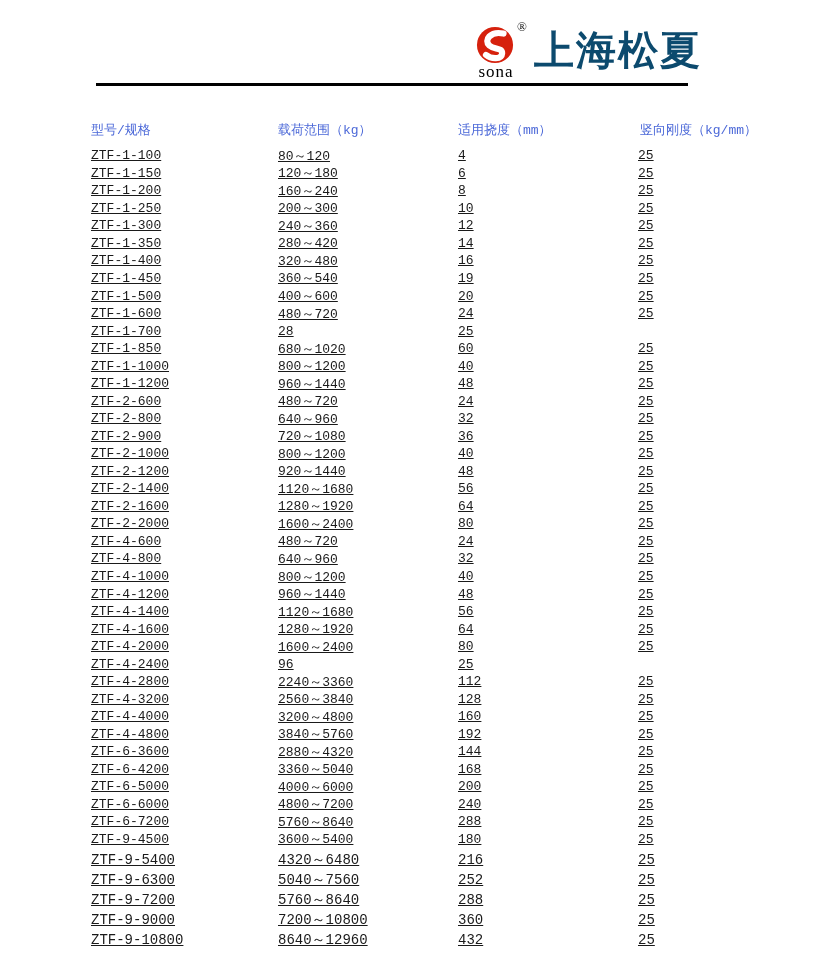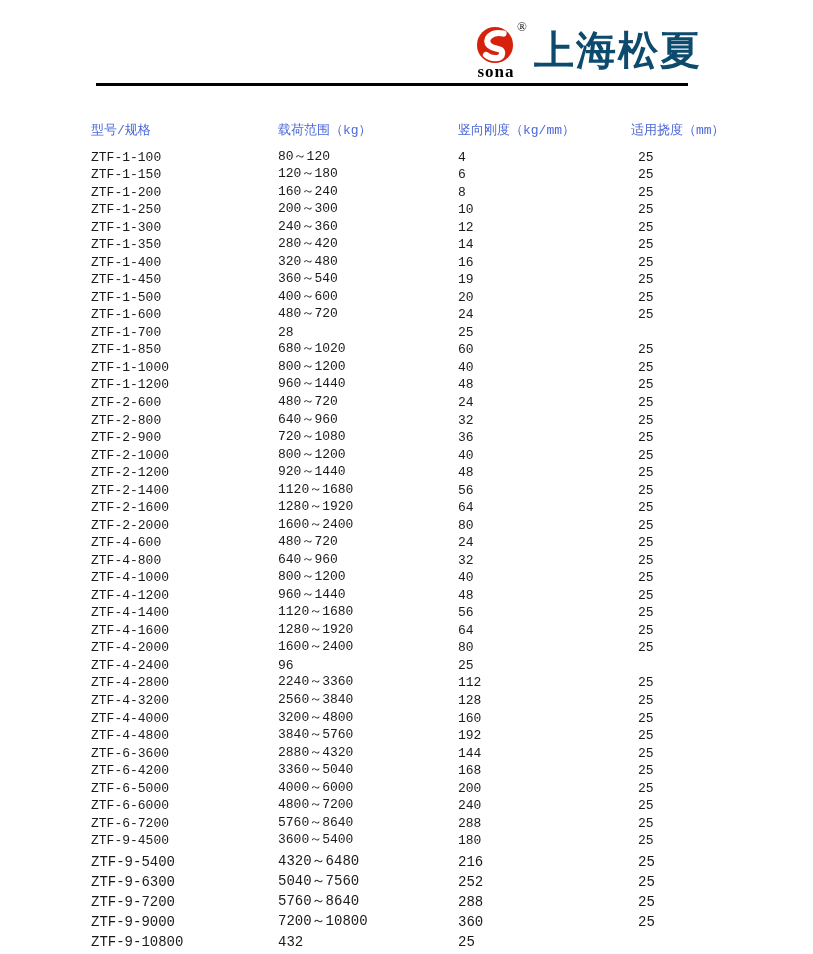--- a/index.html
+++ b/index.html
@@ -18,41 +18,41 @@
   }
   .logo-circle svg{display:block;width:38px;height:38px;}
   .reg-mark{
     position:absolute;left:517px;top:19px;
     font-family:"Liberation Serif","DejaVu Serif",serif;
     font-size:13px;color:#1a1a1a;
   }
   .logo-text{
     position:absolute;left:469px;top:62px;width:54px;text-align:center;
     font-family:"Liberation Serif","DejaVu Serif",serif;
-    font-weight:700;font-size:17px;letter-spacing:1px;color:#000;
+    font-weight:400;font-size:17px;letter-spacing:1px;color:#000;
   }
   .company-name{
     position:absolute;left:534px;top:26px;
     font-family:"Liberation Sans","DejaVu Sans",sans-serif;
     font-size:40px;font-weight:700;letter-spacing:2px;color:#0c4a6e;
     white-space:nowrap;line-height:48px;
   }
   .brand-rule{
     position:absolute;left:96px;top:83px;width:592px;height:3px;background:#000;
   }
 
   
   .spec-table{position:absolute;left:0;top:116px;width:813px;}
   .header-row{
     display:flex;height:27px;align-items:center;
     font-size:13px;
   }
   .header-row .cell{white-space:nowrap;}
   .rows{margin-top:4px;}
-  .row{display:flex;height:17.54px;align-items:flex-end;font-size:13px;}
+  .row{display:flex;height:17.54px;align-items:center;font-size:13px;text-decoration:underline;}
   .row:nth-child(n+41){height:19.9px;font-size:14px;}
   .row:nth-child(41){margin-top:2px;}
   .cell{overflow:visible;white-space:nowrap;}
   .c1{width:187px;margin-left:91px;}
   .c2{width:180px;}
   .c3{width:173px;}
   .c4{flex:1;}
   .row .c4{padding-left:7px;}
 </style>
 </head>
@@ -70,22 +70,22 @@
     <div class="reg-mark">®</div>
     <div class="logo-text">sona</div>
     <div class="company-name">上海松夏</div>
     <div class="brand-rule"></div>
   </div>
 
   <div class="spec-table">
     <div class="header-row" style="color: rgb(75, 104, 216);">
       <div class="cell c1">型号/规格</div>
       <div class="cell c2">载荷范围（kg）</div>
+      <div class="cell c4">适用挠度（mm）</div>
       <div class="cell c3">竖向刚度（kg/mm）</div>
-      <div class="cell c4">适用挠度（mm）</div>
     </div>
     <div class="rows">
   <div class="row">
     <div class="cell c1">ZTF-1-100</div>
     <div class="cell c2">80～120</div>
     <div class="cell c3">4</div>
     <div class="cell c4">25</div>
   </div>
 
   <div class="row">
@@ -382,19 +382,20 @@
 
   <div class="row">
     <div class="cell c1">ZTF-9-9000</div>
     <div class="cell c2">7200～10800</div>
     <div class="cell c3">360</div>
     <div class="cell c4">25</div>
   </div>
 
   <div class="row">
     <div class="cell c1">ZTF-9-10800</div>
+    <div class="cell c2">8640～12960</div>
     <div class="cell c3">432</div>
     <div class="cell c4">25</div>
   </div>
 </div>
   </div>
 
 </div>
 
 </body></html>

